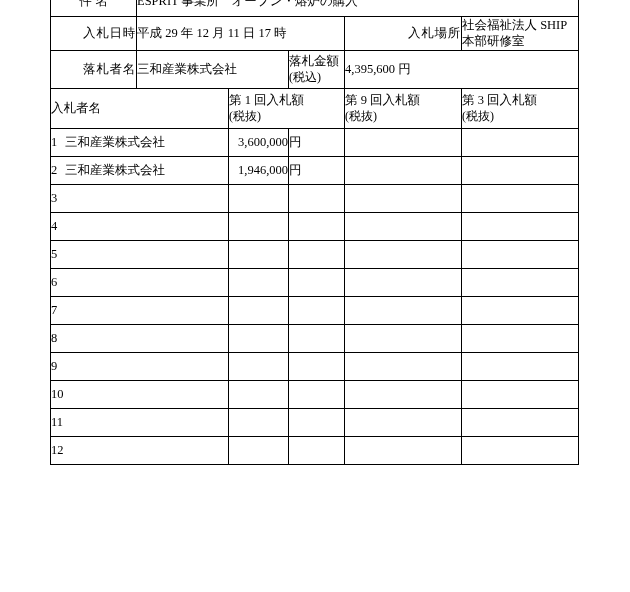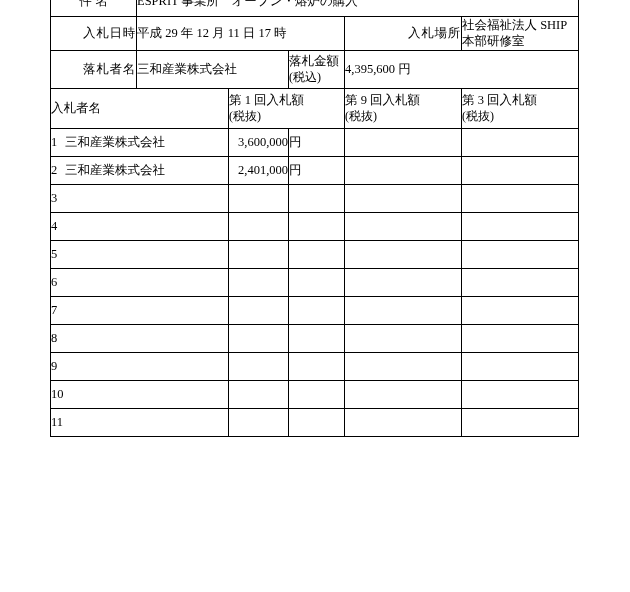--- a/index.html
+++ b/index.html
@@ -143,21 +143,21 @@
         <td class="cell-pad num-right">3,600,000</td>
         <td class="cell-pad">円</td>
         <td class="cell-pad num-right"></td>
         <td class="cell-pad num-right"></td>
       </tr>
 
       <tr class="row-h-item">
         <td class="cell-pad idx" colspan="2">
           <span class="idx-num">2</span><span class="bidder-name">三和産業株式会社</span>
         </td>
-        <td class="cell-pad num-right">2,401,000</td>
+        <td class="cell-pad num-right">1,946,000</td>
         <td class="cell-pad">円</td>
         <td class="cell-pad num-right"></td>
         <td class="cell-pad num-right"></td>
       </tr>
 
       <tr class="row-h-item">
         <td class="cell-pad idx" colspan="2">
           <span class="idx-num">3</span><span class="bidder-name"></span>
         </td>
         <td class="cell-pad num-right"></td>
@@ -239,17 +239,26 @@
       <tr class="row-h-item">
         <td class="cell-pad idx" colspan="2">
           <span class="idx-num">11</span><span class="bidder-name"></span>
         </td>
         <td class="cell-pad num-right"></td>
         <td class="cell-pad"></td>
         <td class="cell-pad num-right"></td>
         <td class="cell-pad num-right"></td>
       </tr>
 
+      <tr class="row-h-item">
+        <td class="cell-pad idx" colspan="2">
+          <span class="idx-num">12</span><span class="bidder-name"></span>
+        </td>
+        <td class="cell-pad num-right"></td>
+        <td class="cell-pad"></td>
+        <td class="cell-pad num-right"></td>
+        <td class="cell-pad num-right"></td>
+      </tr>
 
     </tbody>
   </table>
 
 </div>
 
 </body></html>

